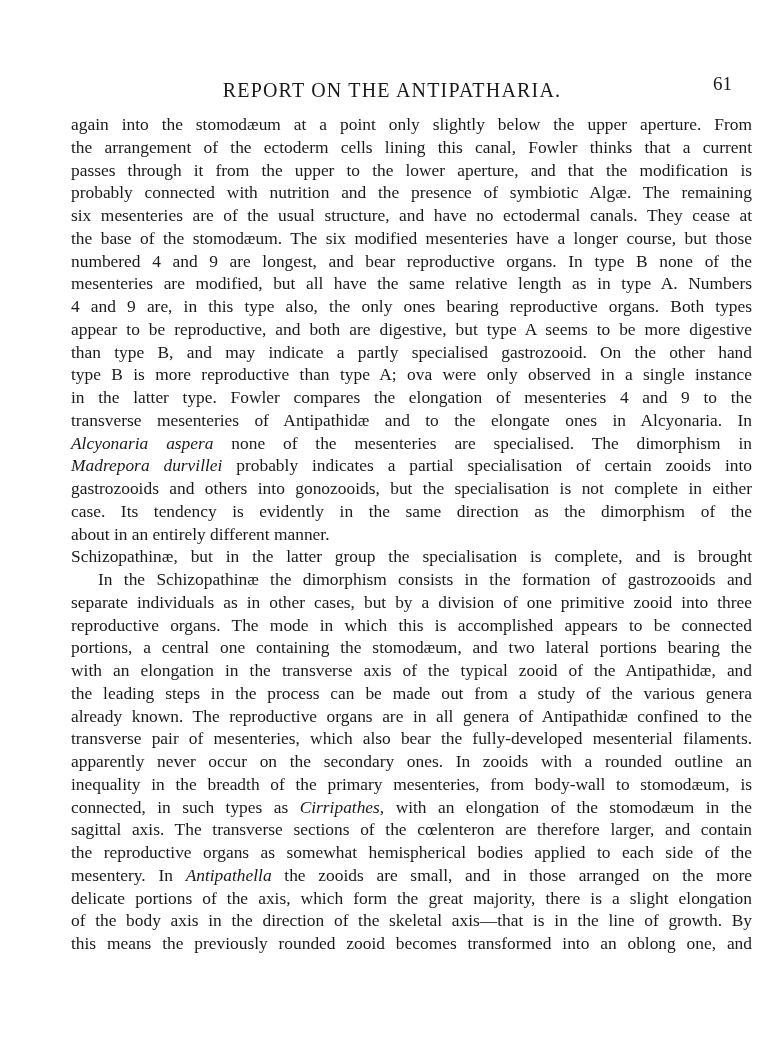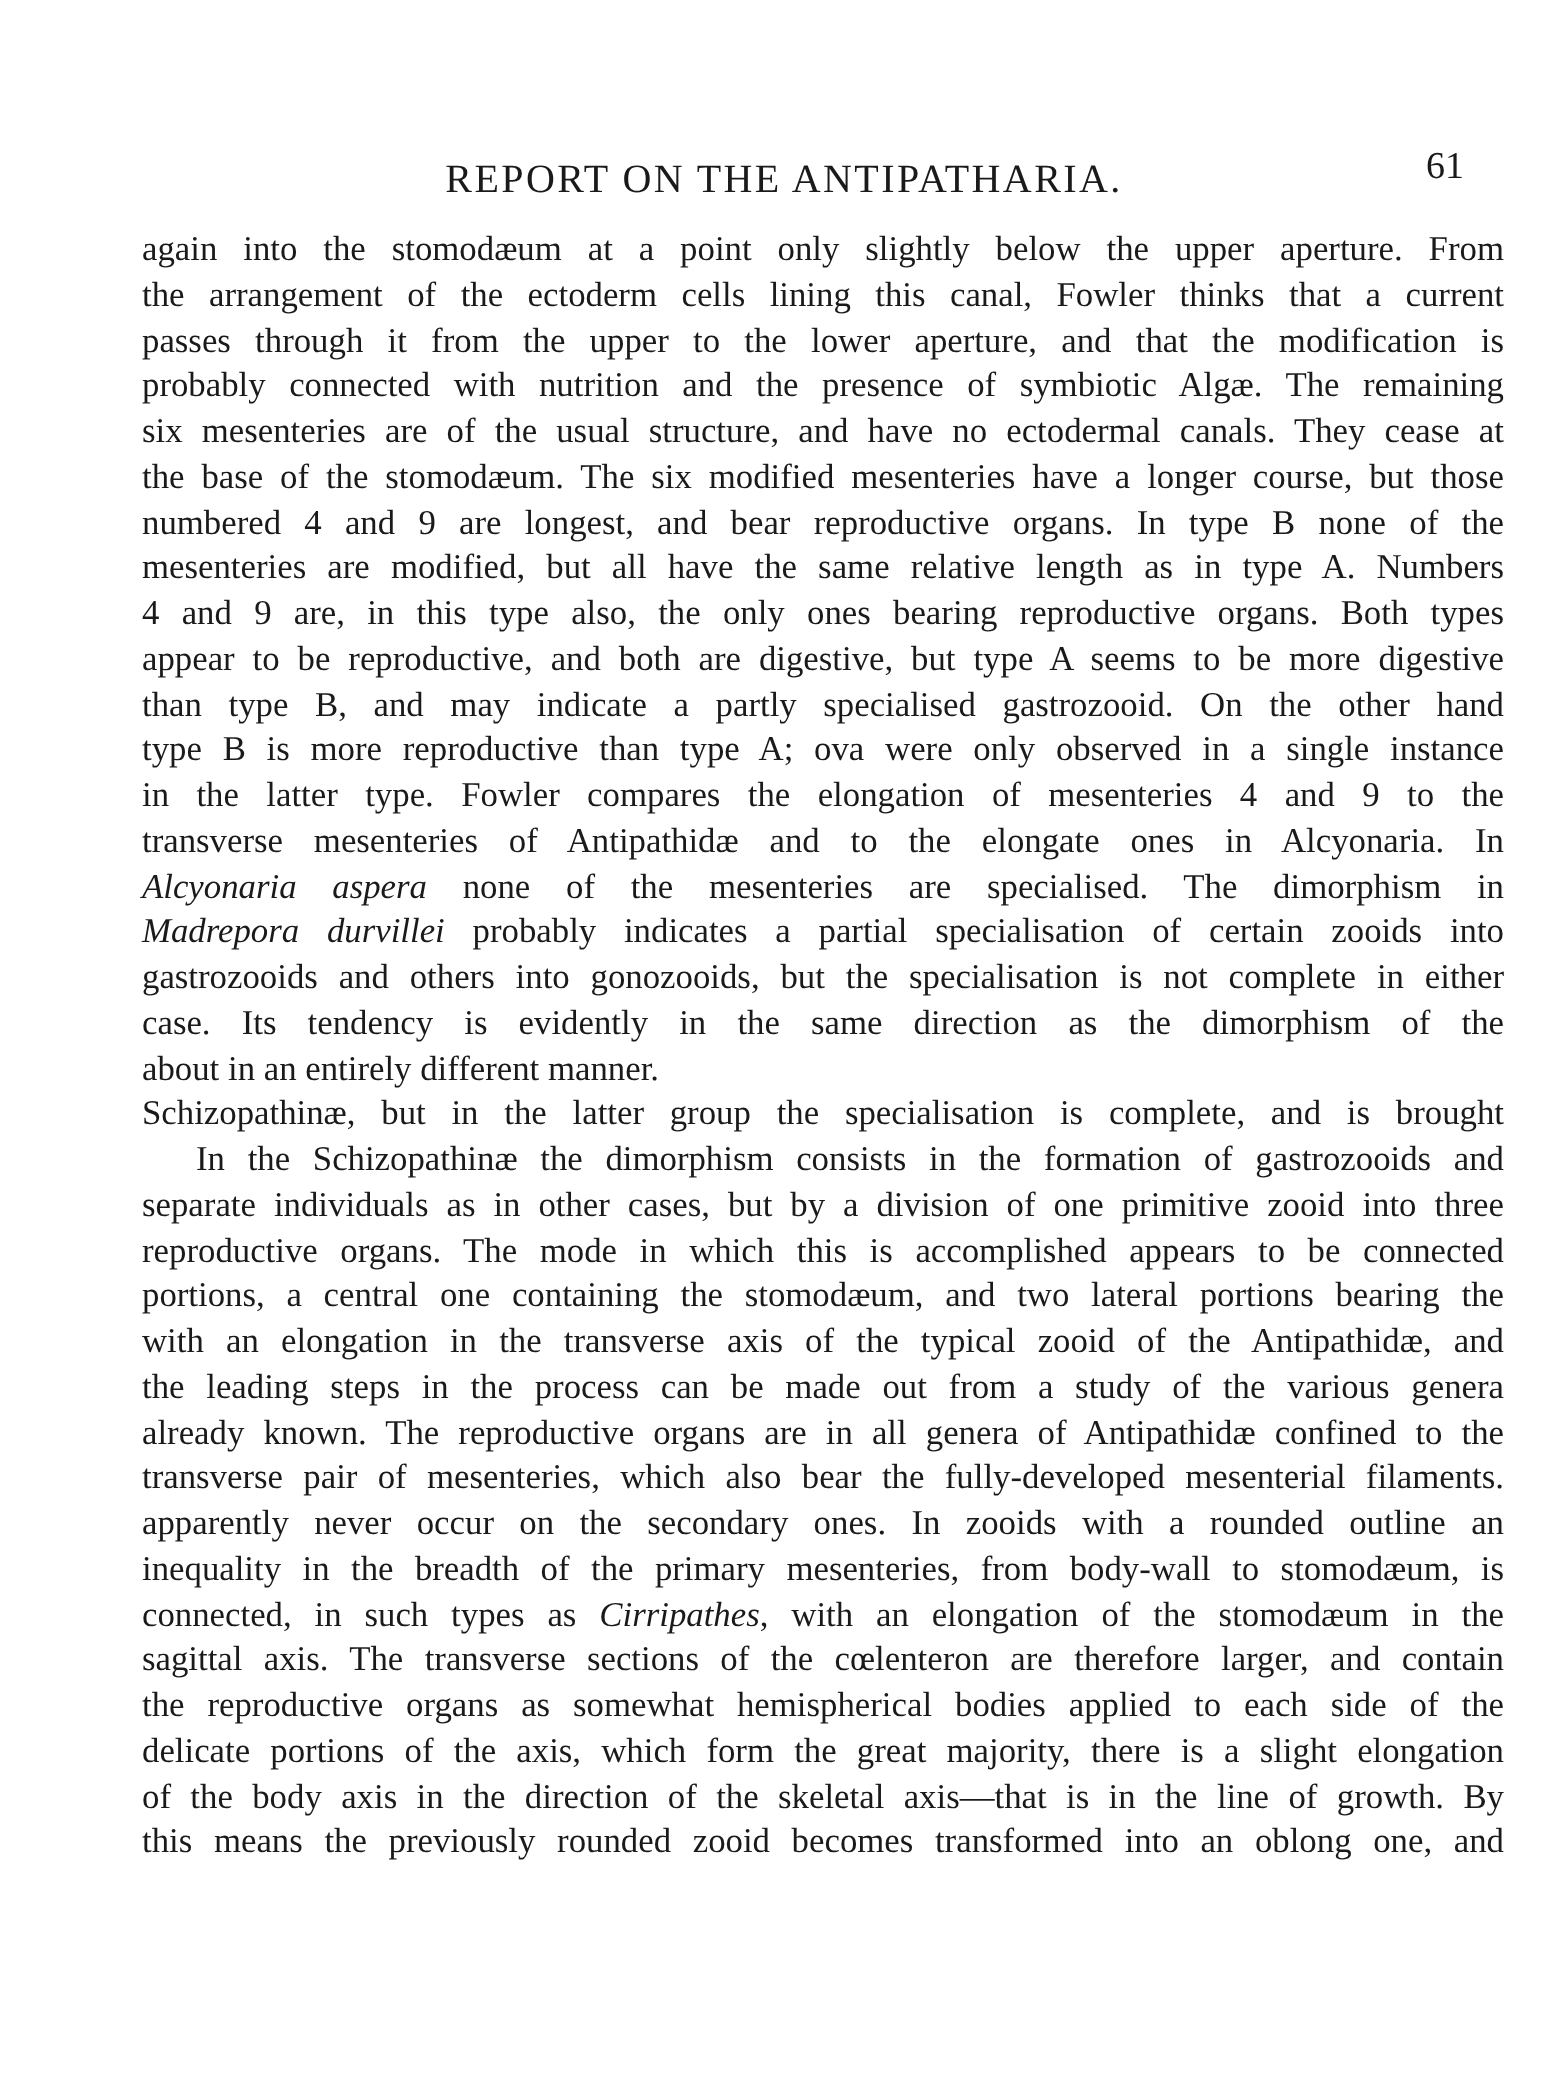--- a/index.html
+++ b/index.html
@@ -56,17 +56,18 @@
     <div class="line">portions, a central one containing the stomodæum, and two lateral portions bearing the</div>
     <div class="line">with an elongation in the transverse axis of the typical zooid of the Antipathidæ, and</div>
     <div class="line">the leading steps in the process can be made out from a study of the various genera</div>
     <div class="line">already known.  The reproductive organs are in all genera of Antipathidæ confined to the</div>
     <div class="line">transverse pair of mesenteries, which also bear the fully-developed mesenterial filaments.</div>
     <div class="line">apparently never occur on the secondary ones.  In zooids with a rounded outline an</div>
     <div class="line">inequality in the breadth of the primary mesenteries, from body-wall to stomodæum, is</div>
     <div class="line"><span>connected, in such types as </span><i>Cirripathes</i><span>, with an elongation of the stomodæum in the</span></div>
     <div class="line">sagittal axis.  The transverse sections of the cœlenteron are therefore larger, and contain</div>
     <div class="line">the reproductive organs as somewhat hemispherical bodies applied to each side of the</div>
+    <div class="line"><span>mesentery.  In </span><i>Antipathella</i><span> the zooids are small, and in those arranged on the more</span></div>
     <div class="line">delicate portions of the axis, which form the great majority, there is a slight elongation</div>
     <div class="line">of the body axis in the direction of the skeletal axis—that is in the line of growth.  By</div>
     <div class="line">this means the previously rounded zooid becomes transformed into an oblong one, and</div>
   </div>
 </div>
 
 </body></html>

